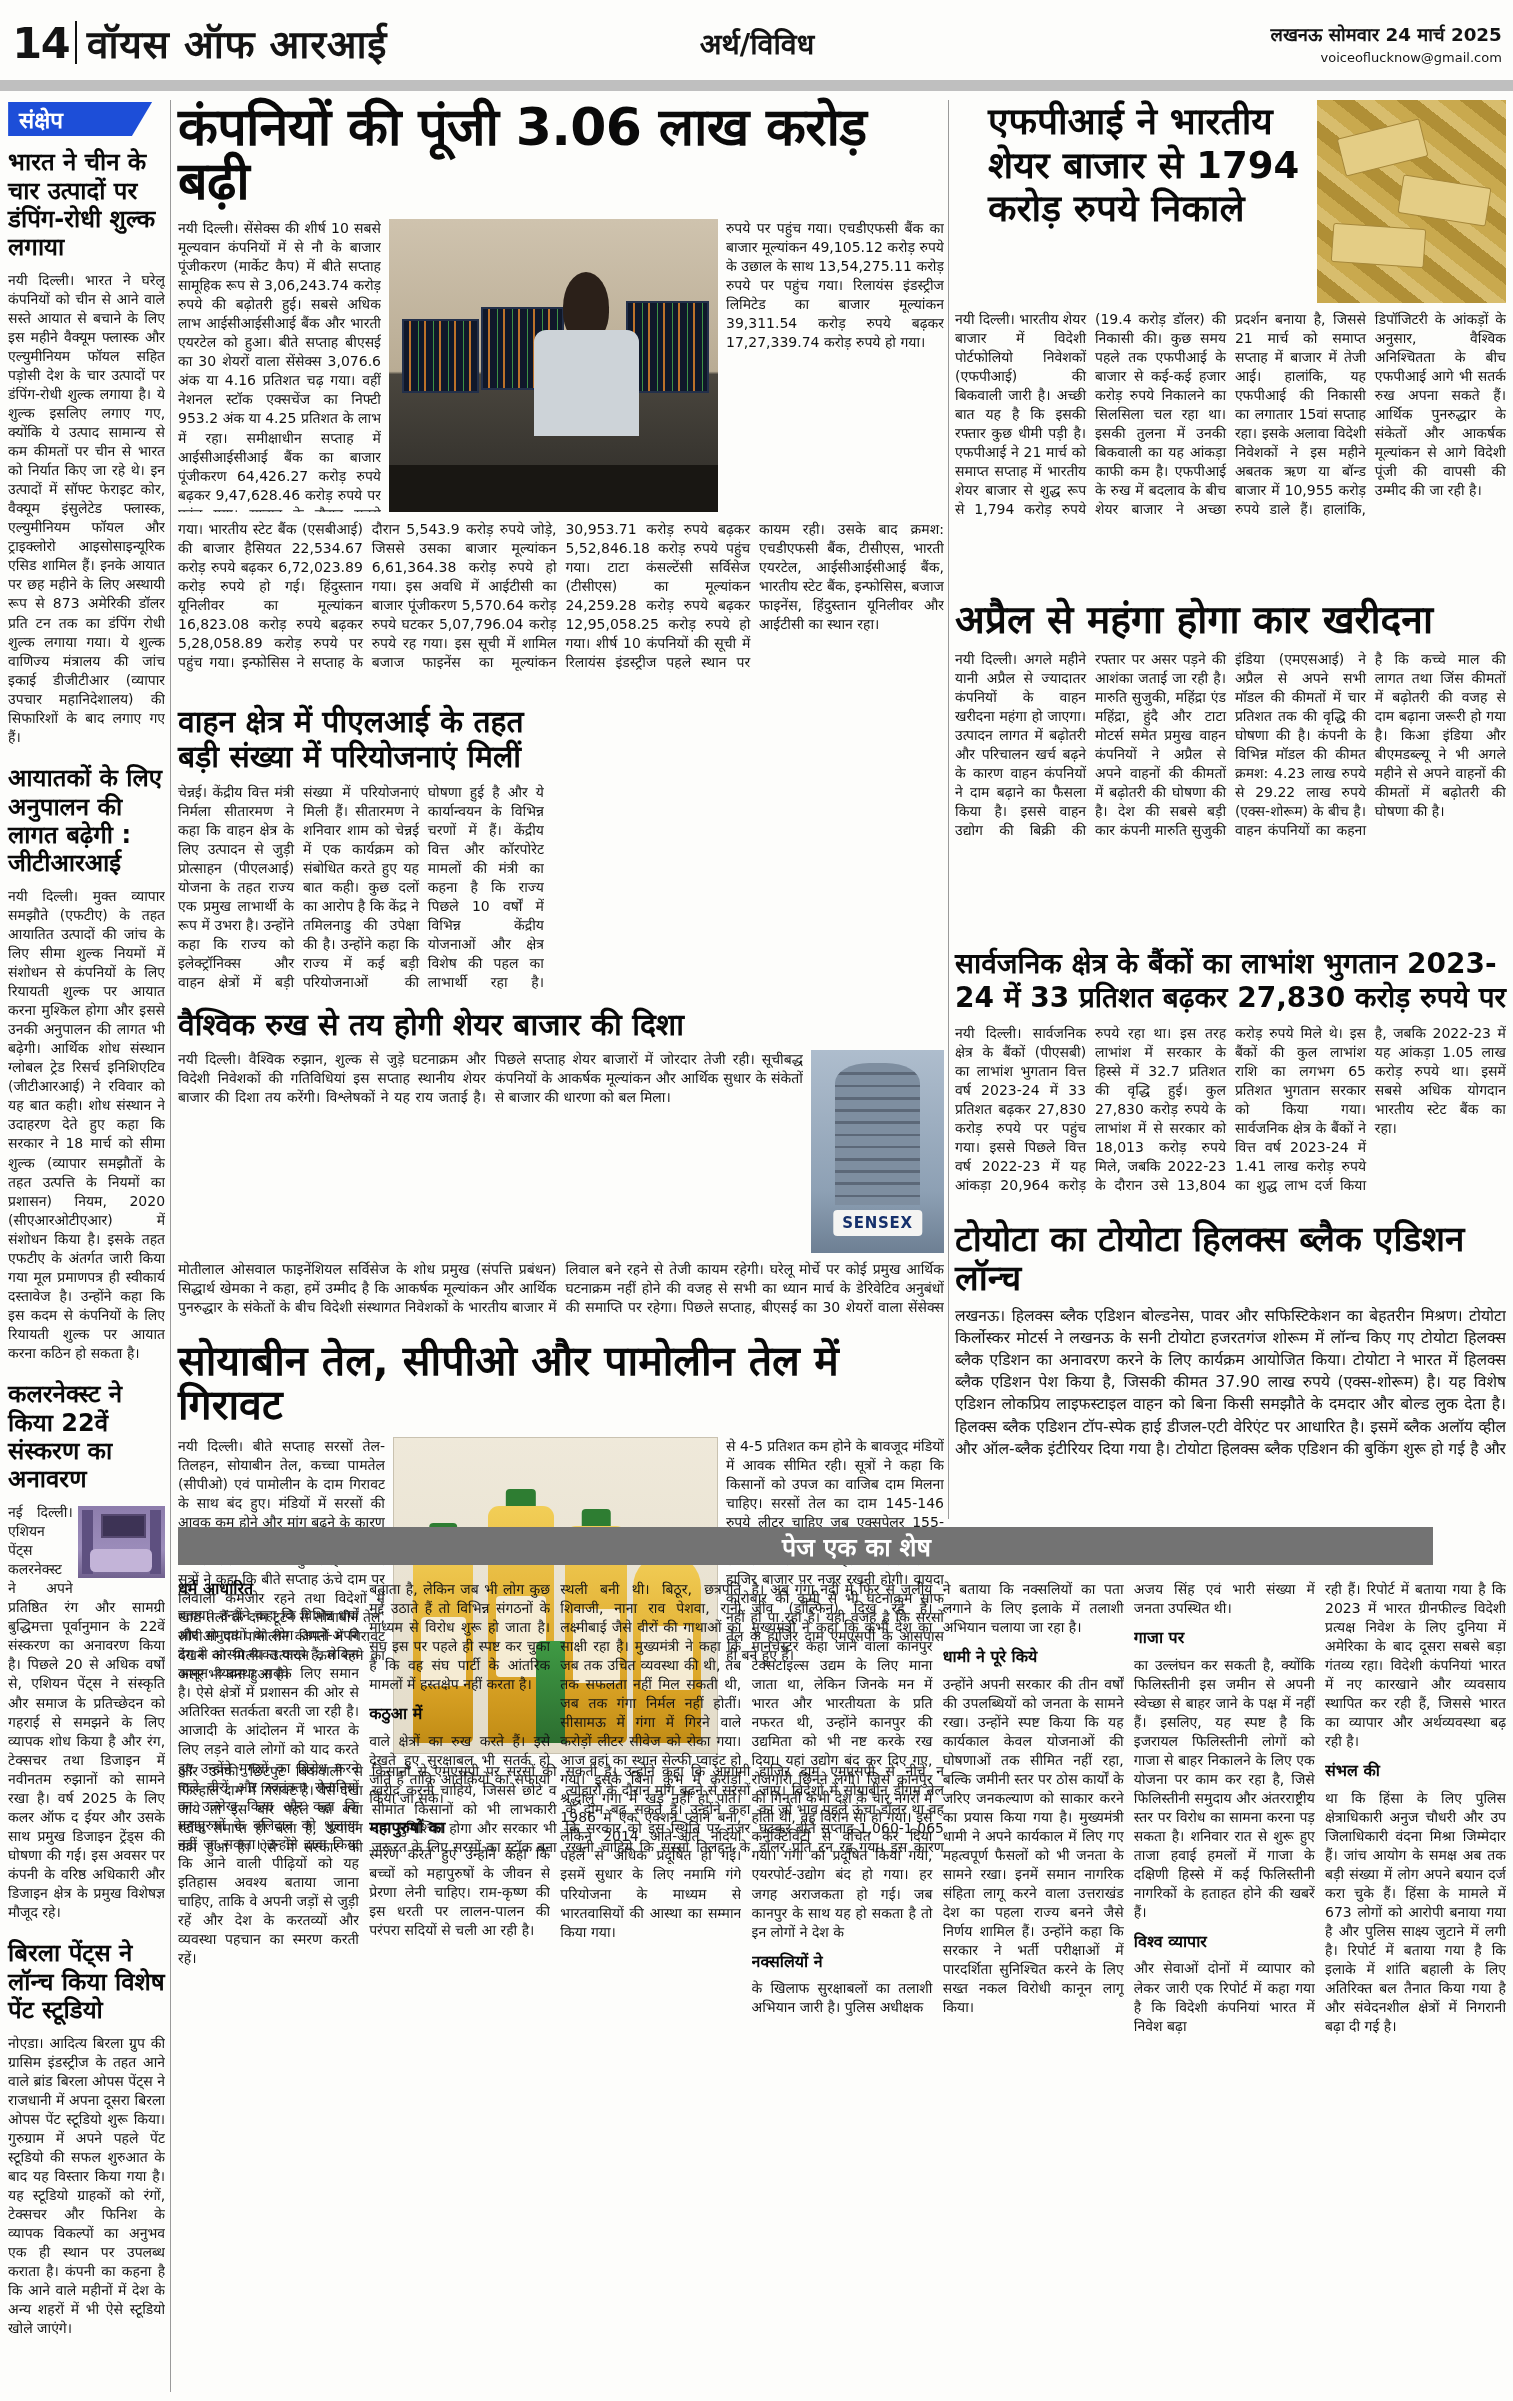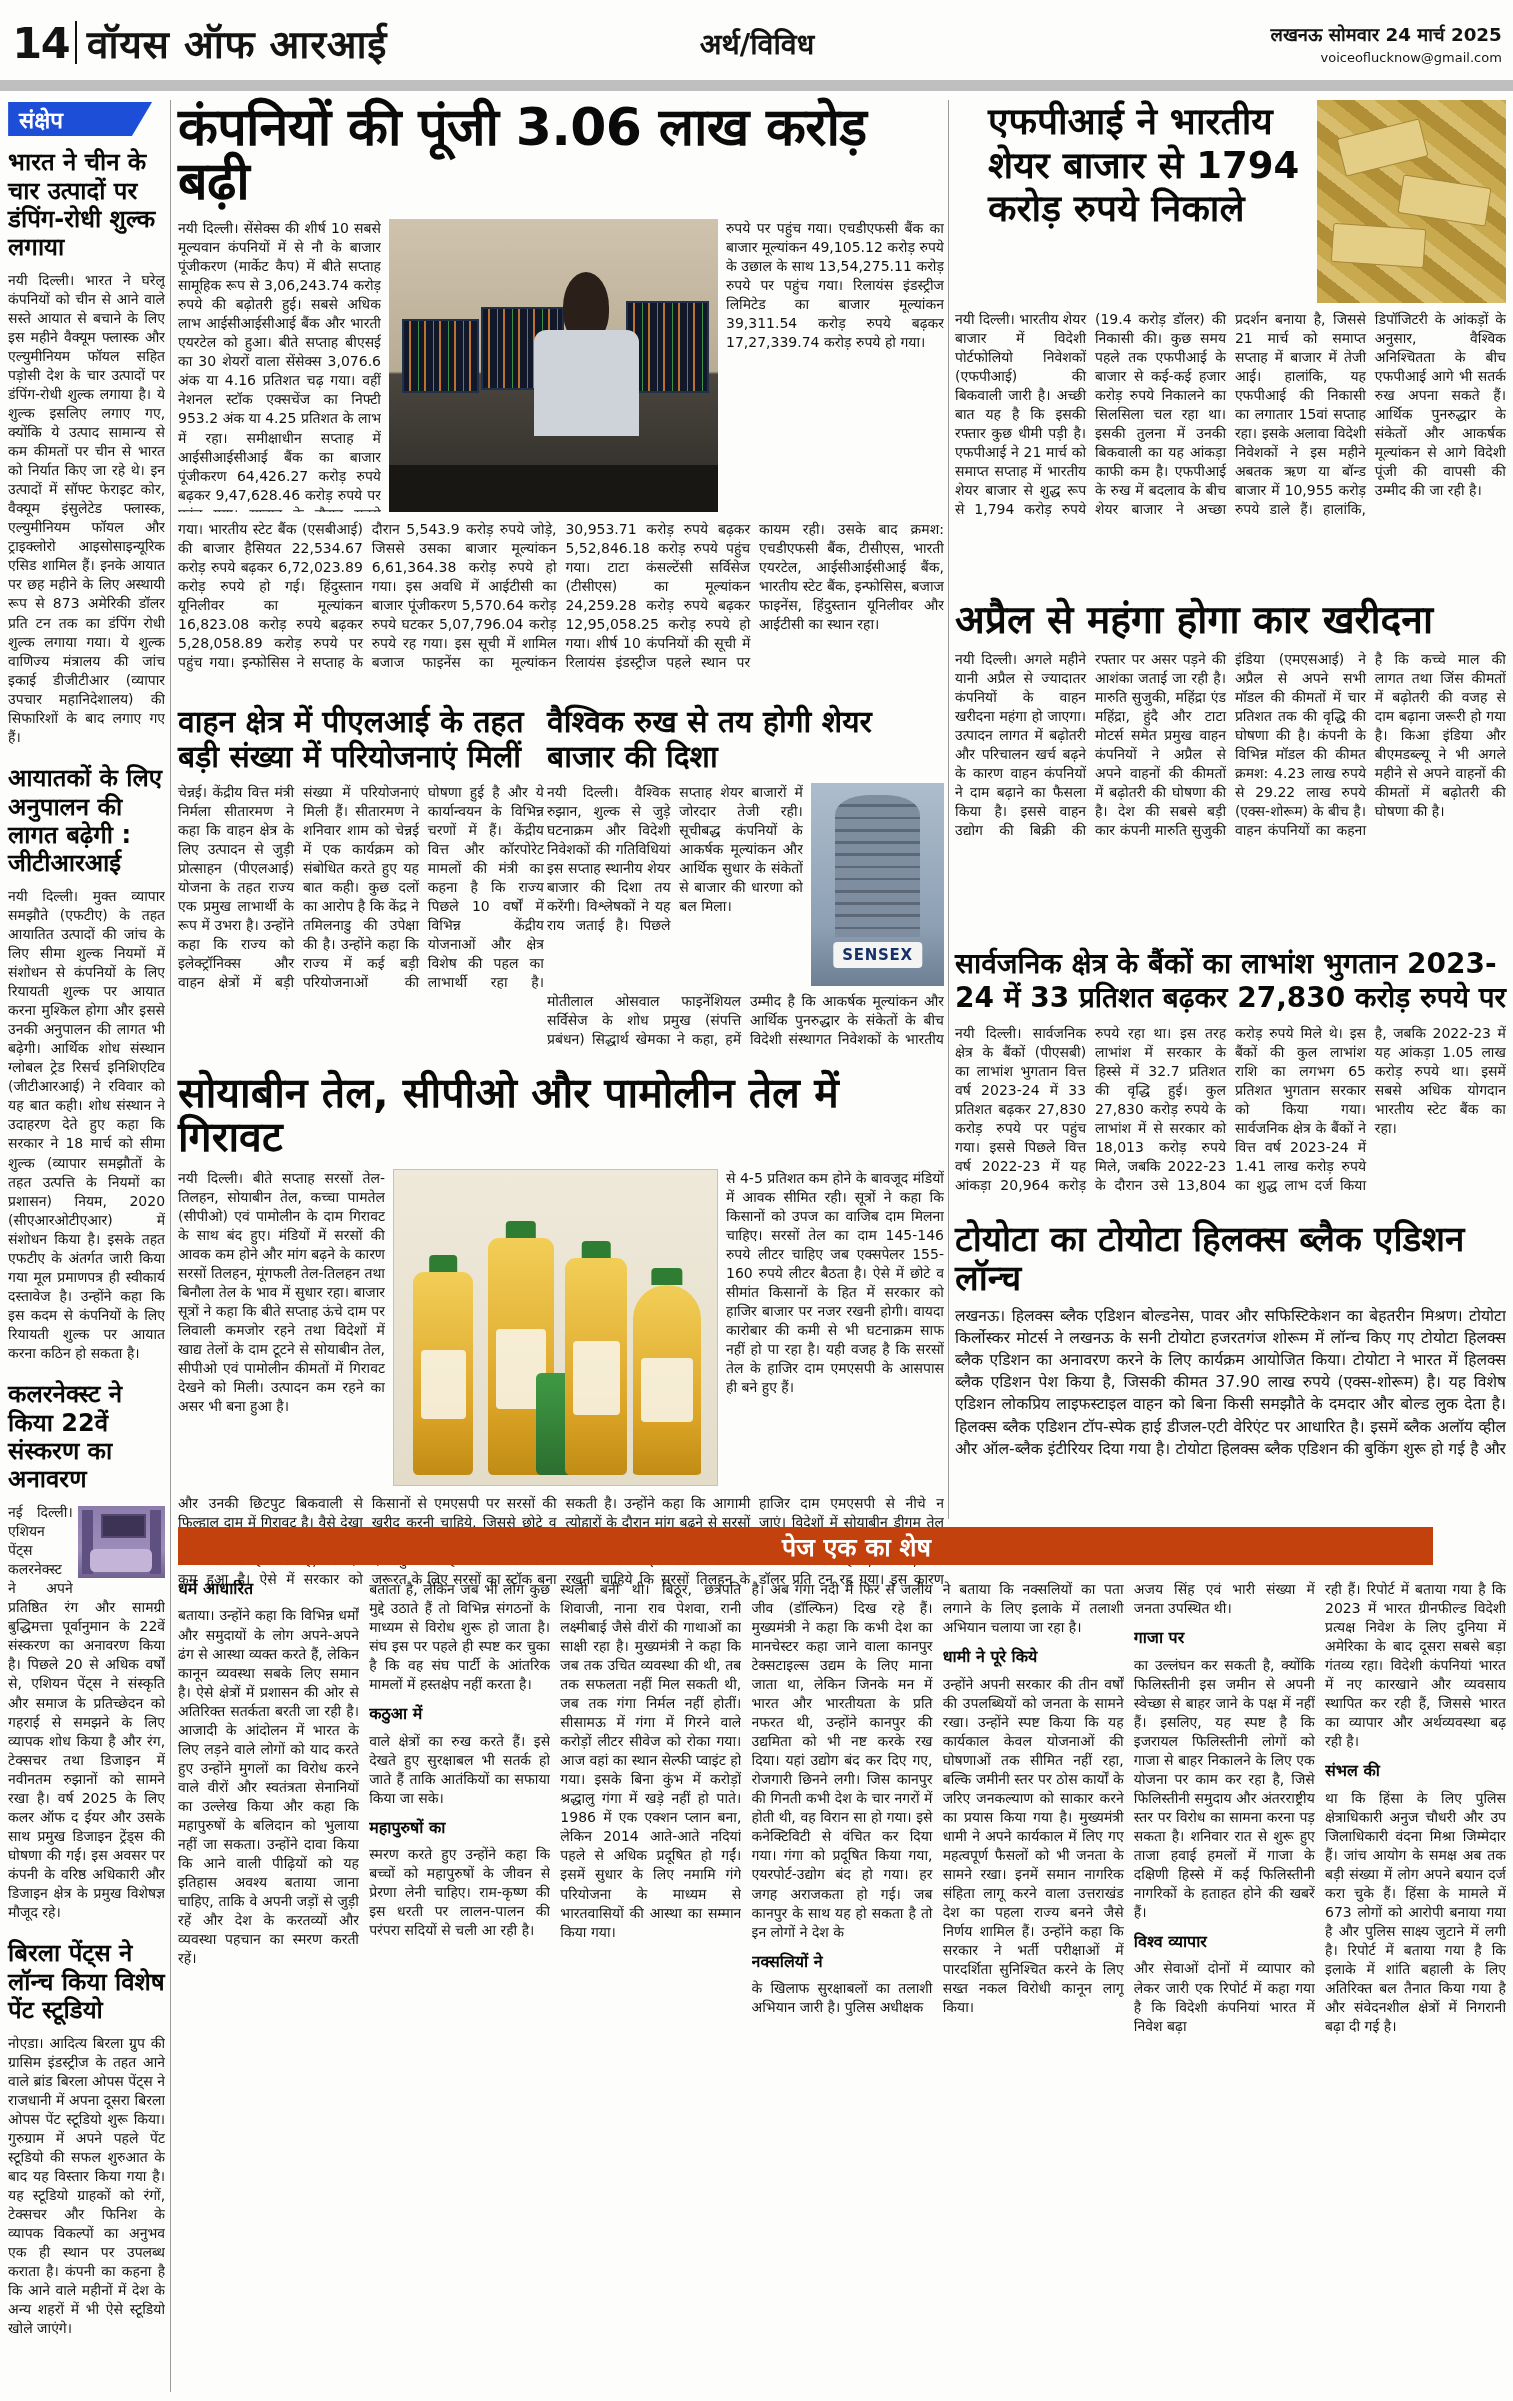--- a/index.html
+++ b/index.html
@@ -50,21 +50,21 @@
   .scr{position:absolute;background:#10182a;border:2px solid #23304a;}
   .scr i{display:block;height:100%;background:
       repeating-linear-gradient(90deg,transparent 0 5.4px,#e8882a 5.4px 6.8px,transparent 6.8px 13.6px,#48b04c 13.6px 15px);opacity:.8;}
   .scr1{left:4%;top:34%;width:22%;height:24%;}
   .scr2{left:28%;top:30%;width:24%;height:27%;}
   .scr3{left:72%;top:28%;width:24%;height:30%;}
   .t-head{position:absolute;left:53%;top:18%;width:14%;height:24%;background:#2b2019;border-radius:50% 50% 42% 42%;}
   .t-body{position:absolute;left:44%;top:38%;width:32%;height:36%;background:#cdd3d8;border-radius:12.2px 12.2px 0 0;}
   .t-desk{position:absolute;left:0;bottom:0;width:100%;height:16%;background:#191713;}
   
-  .rowB{display:flex;gap:3px;margin-top:13.6px;}
+  .rowB{display:flex;gap:9px;margin-top:13.6px;flex-direction:column;}
   .pli{width:366px;}
   .head-m{font-size:30px;font-weight:800;line-height:1.16;margin-bottom:8.1px;}
   .pli-body{height:216px;margin-top:2.7px;}
   .global{flex:1;}
   .global-row{display:flex;gap:8.1px;height:203px;margin-top:4.1px;}
   .global-row .cols2{flex:1;height:203px;}
   .sensex-photo{width:133px;height:203px;position:relative;background:linear-gradient(#aebdcd,#8da0b4 70%,#6d7f93);overflow:hidden;}
   .bldg{position:absolute;left:18%;top:6%;width:64%;height:70%;background:
         repeating-linear-gradient(#7e8ea0 0 9.5px,#5c6878 9.5px 12.2px);border-radius:40% 40% 0 0/14% 14% 0 0;}
   .sensex-sign{position:absolute;left:50%;transform:translateX(-50%);bottom:17.6px;background:#f4f4f2;color:#15306b;
@@ -98,21 +98,21 @@
   .car{margin-top:12.2px;}
   .head-car{font-size:39px;font-weight:800;line-height:1.1;margin-bottom:8.1px;}
   .car-body{height:285px;}
   .psb{margin-top:12.2px;}
   .head-psb{font-size:28px;font-weight:800;line-height:1.22;margin-bottom:8.1px;}
   .psb-body{height:184px;}
   .toyota{margin-top:12.2px;}
   .head-toy{font-size:35px;font-weight:800;line-height:1.12;margin-bottom:6.8px;}
   .toy-body{font-size:15.6px;line-height:1.42;height:155px;}
   
-  .band{position:absolute;left:178px;top:1527px;width:1255px;height:38px;background:#c2410c;display:flex;align-items:center;}
+  .band{position:absolute;left:178px;top:1527px;width:1255px;height:38px;background:#737373;display:flex;align-items:center;}
   .band-label{margin-left:auto;margin-right:502px;color:#fff;font-size:25px;font-weight:800;}
   .jump{position:absolute;left:178px;top:1580px;width:1328px;height:807px;display:flex;gap:10.2px;overflow:hidden;}
   .jcol{flex:1;overflow:hidden;}
   .j-head{font-size:16px;font-weight:800;line-height:1.15;margin:11px 0 8.1px;}
   .jcol .bodytxt{margin-bottom:6.8px;}
 </style>
 </head>
 <body>
 
 <div class="page">

